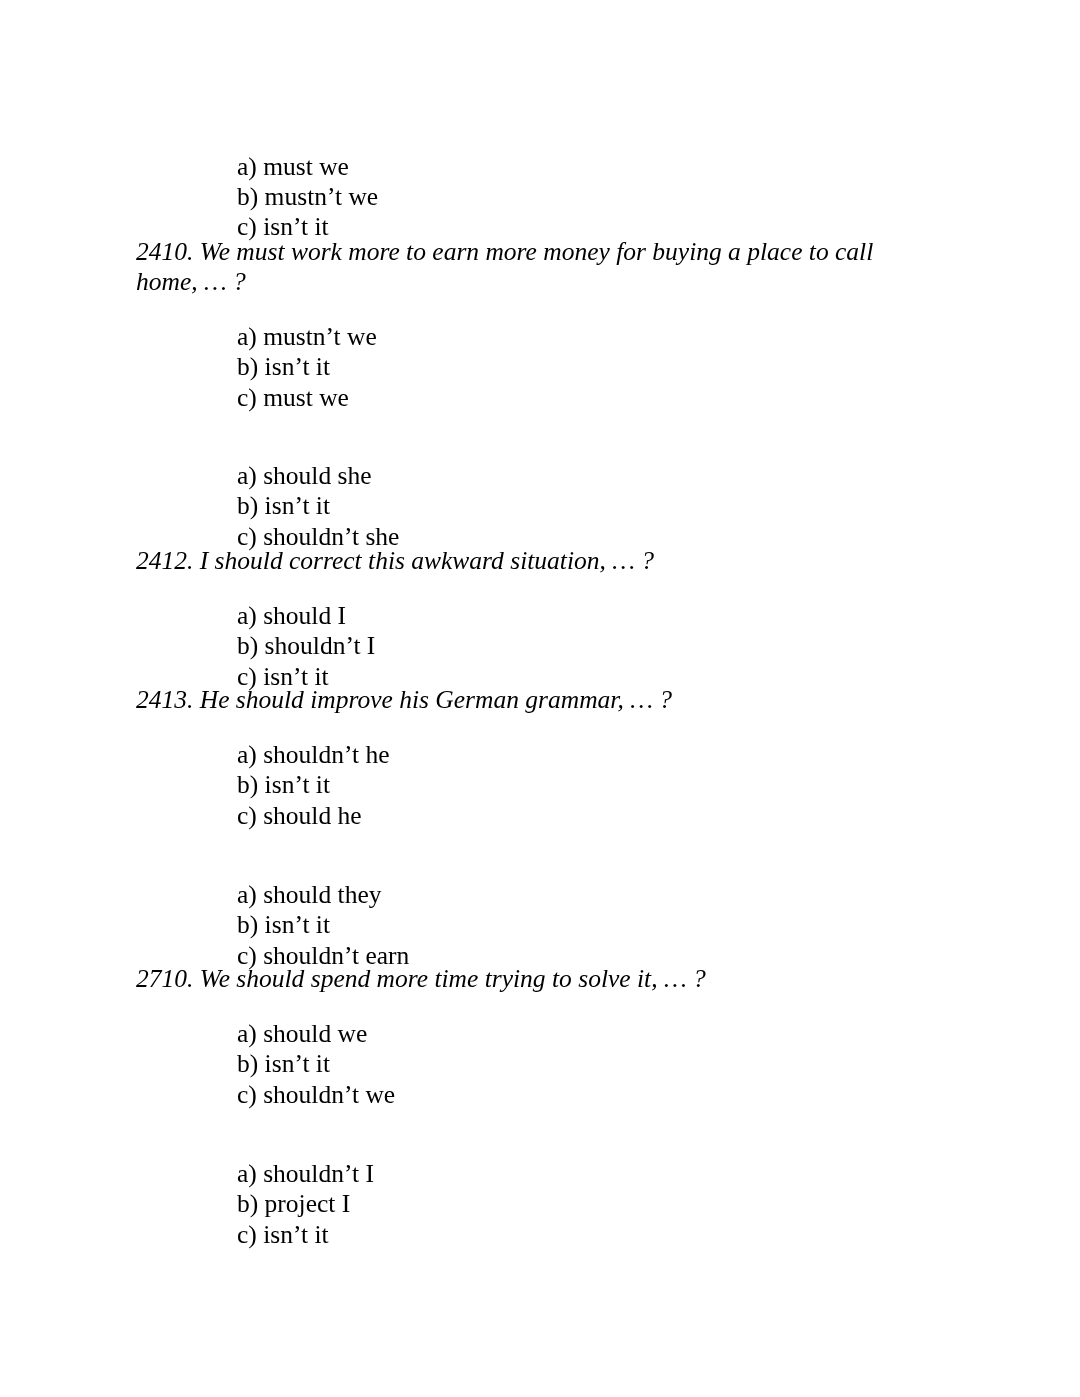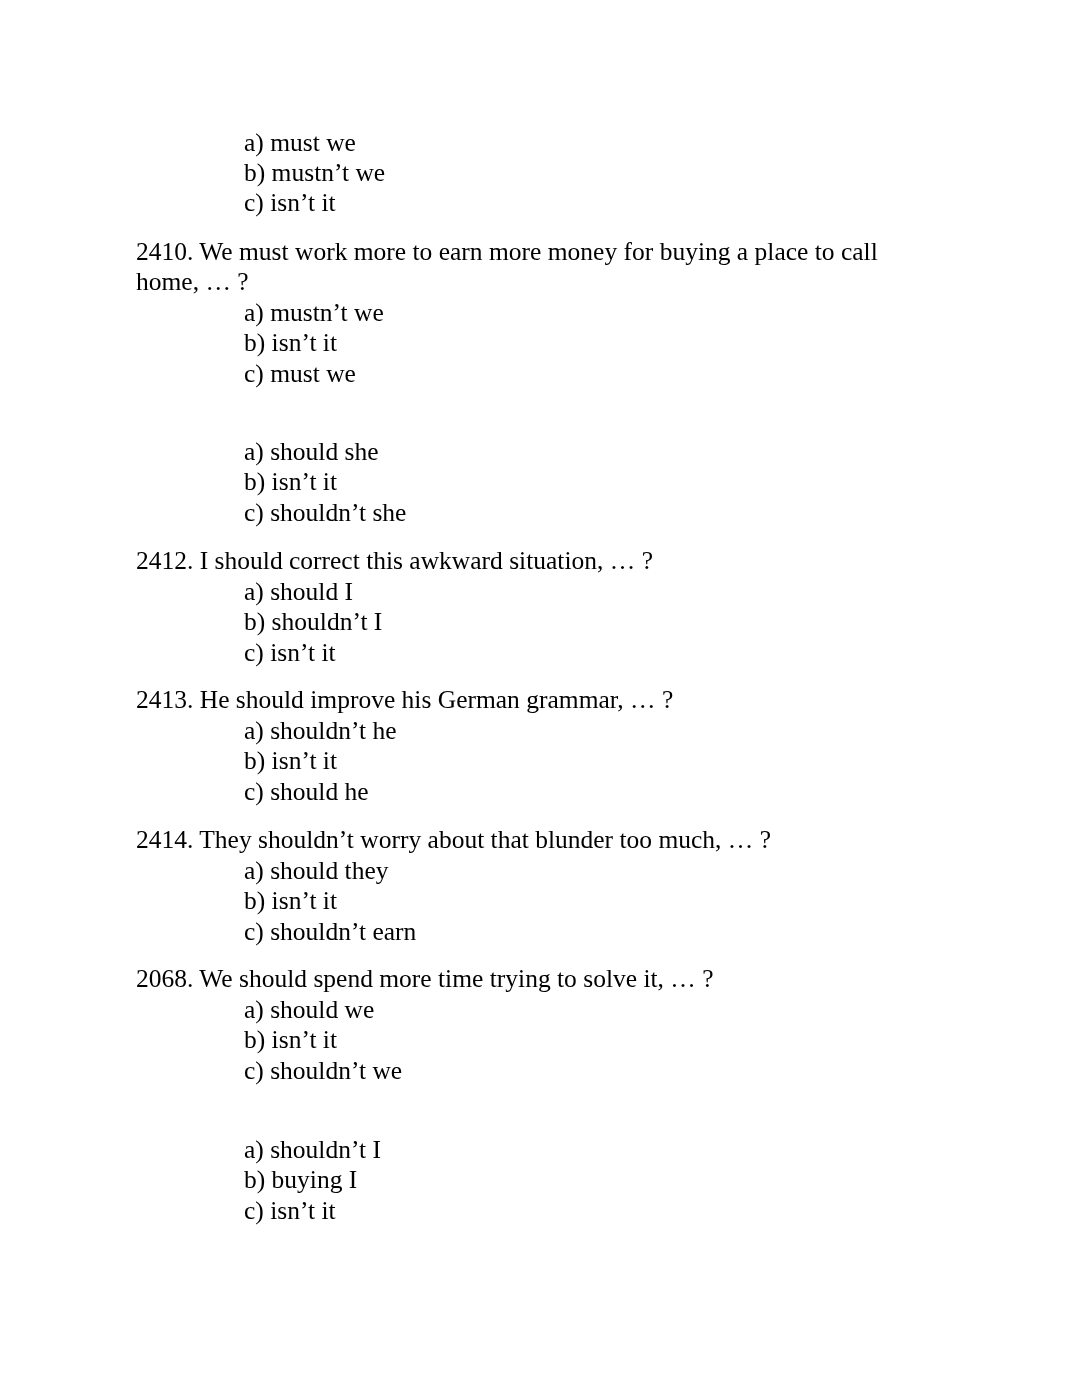--- a/index.html
+++ b/index.html
@@ -1,20 +1,20 @@
 <!DOCTYPE html>
 <html><head>
 <meta charset="utf-8">
 <style>
   html, body { margin: 0; padding: 0; background: #ffffff; }
   body { width: 1080px; height: 1397px; position: relative; overflow: hidden;
     font-family: "Liberation Serif", "DejaVu Serif", serif; color: #000; font-size: 25.5px; }
   .page { position: absolute; left: 0; top: 0; width: 1080px; height: 1397px; }
-  .opt { position: absolute; left: 244px; white-space: nowrap; line-height: 30px; }
-  .q { position: absolute; left: 136px; white-space: nowrap; line-height: 30px; }
+  .opt { position: absolute; left: 237px; white-space: nowrap; line-height: 30px; margin-top: 24px; }
+  .q { position: absolute; left: 136px; white-space: nowrap; line-height: 30px; font-style: italic; }
 </style>
 </head>
 <body>
 
 <div class="page">
   <div class="opt" style="top:128px">a) must we</div>
   <div class="opt" style="top:158px">b) mustn’t we</div>
   <div class="opt" style="top:188px">c) isn’t it</div>
 
   <div class="q" style="top:237px">2410. We must work more to earn more money for buying a place to call</div>
@@ -30,26 +30,25 @@
   <div class="q" style="top:546px">2412. I should correct this awkward situation, … ?</div>
   <div class="opt" style="top:577px">a) should I</div>
   <div class="opt" style="top:607px">b) shouldn’t I</div>
   <div class="opt" style="top:638px">c) isn’t it</div>
 
   <div class="q" style="top:685px">2413. He should improve his German grammar, … ?</div>
   <div class="opt" style="top:716px">a) shouldn’t he</div>
   <div class="opt" style="top:746px">b) isn’t it</div>
   <div class="opt" style="top:777px">c) should he</div>
 
-  <div class="q" style="top:825px">2414. They shouldn’t worry about that blunder too much, … ?</div>
   <div class="opt" style="top:856px">a) should they</div>
   <div class="opt" style="top:886px">b) isn’t it</div>
   <div class="opt" style="top:917px">c) shouldn’t earn</div>
 
-  <div class="q" style="top:964px">2068. We should spend more time trying to solve it, … ?</div>
+  <div class="q" style="top:964px">2710. We should spend more time trying to solve it, … ?</div>
   <div class="opt" style="top:995px">a) should we</div>
   <div class="opt" style="top:1025px">b) isn’t it</div>
   <div class="opt" style="top:1056px">c) shouldn’t we</div>
 
   <div class="opt" style="top:1135px">a) shouldn’t I</div>
-  <div class="opt" style="top:1165px">b) buying I</div>
+  <div class="opt" style="top:1165px">b) project I</div>
   <div class="opt" style="top:1196px">c) isn’t it</div>
 </div>
 
 </body></html>

